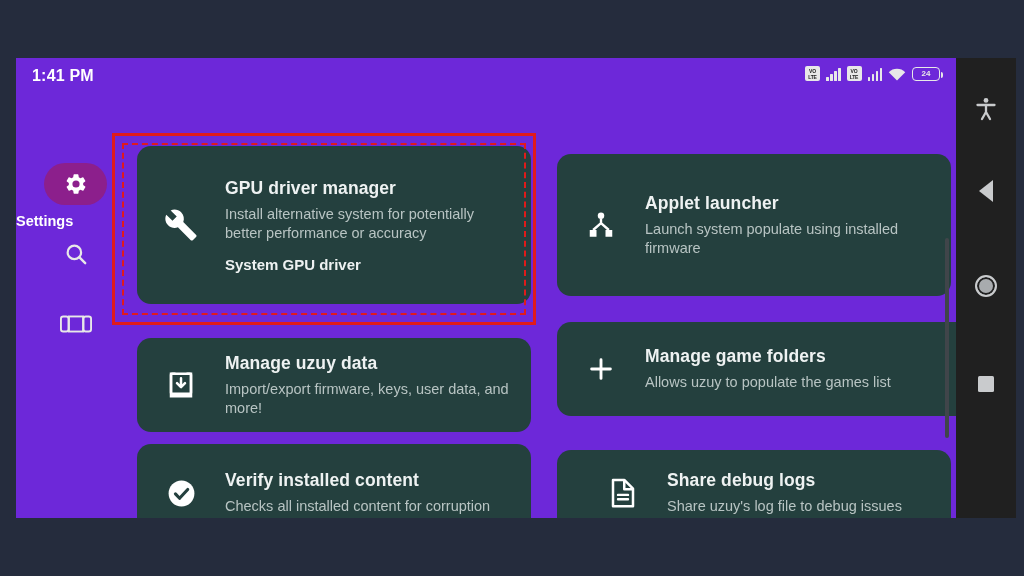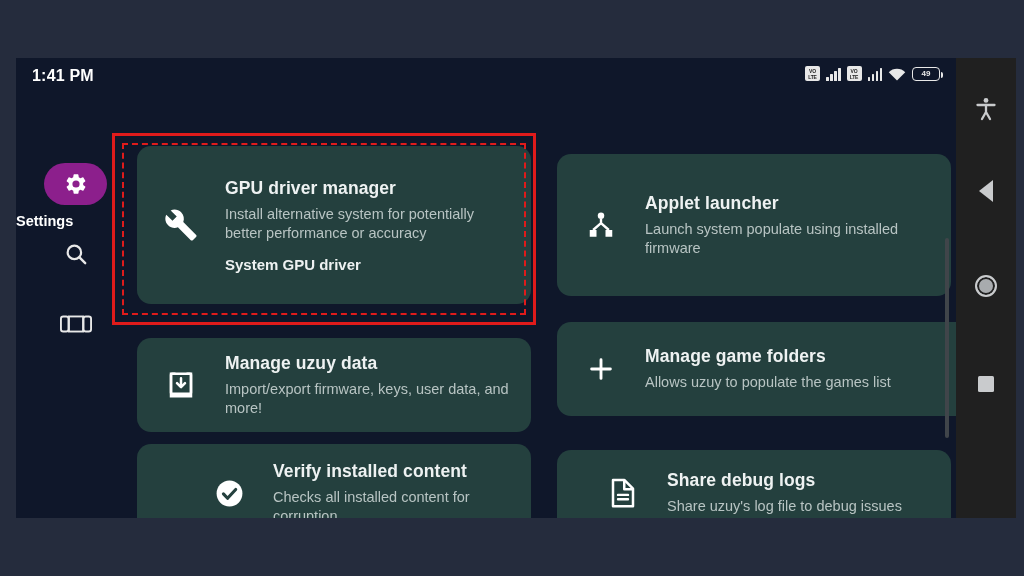--- a/index.html
+++ b/index.html
@@ -9,21 +9,21 @@
     font-family: "Liberation Sans", sans-serif;
     overflow: hidden;
   }
   #page { position: relative; width: 1024px; height: 576px; background: #252c3d; }
 
   
   #device {
     position: absolute;
     left: 16px; top: 58px;
     width: 1000px; height: 460px;
-    background: #0f172a;
+    background: #6d28d9;
     overflow: hidden;
   }
 
   
   #statusbar {
     position: absolute; left: 0; top: 0; width: 1000px; height: 40px;
   }
   #clock {
     position: absolute; left: 16px; top: 9px;
     color: #ffffff; font-size: 16px; font-weight: bold;
@@ -98,21 +98,21 @@
   }
   .card-extra {
     color: #eef2f2; font-size: 15px; font-weight: bold; margin-top: 13px;
   }
 
   
   #card-gpu     { left: 17px;  top: 48px;  width: 394px; height: 158px; }
   #card-applet  { left: 437px; top: 56px;  width: 394px; height: 142px; }
   #card-data    { left: 17px;  top: 224px; width: 394px; height: 94px; margin-top: 16px;  }
   #card-folders { left: 437px; top: 224px; width: 416px; height: 94px;  }
-  #card-verify  { left: 17px;  top: 346px; width: 394px; height: 98px; padding-left: 48px;  }
+  #card-verify  { left: 17px;  top: 346px; width: 394px; height: 98px;  }
   #card-logs    { left: 437px; top: 352px; width: 394px; height: 86px; padding-left: 22px;  }
 
   
   #scrollbar {
     position: absolute; left: 929px; top: 180px; width: 4px; height: 200px;
     background: #40454a; border-radius: 2px;
   }
 
   
   #navbar { position: absolute; right: 0; top: 0; width: 60px; height: 460px; background: #202020; }
@@ -183,21 +183,21 @@
             <i></i>
         </div>
 
         <div class="wifi">
           <svg width="18" height="14" viewBox="0 0 24 18">
             <path d="M12 17.5 L1 6.5 A15.5 15.5 0 0 1 23 6.5 Z" fill="#e8e8e8"></path>
           </svg>
         </div>
 
         <div class="batt">
-          <span>49</span>
+          <span>24</span>
         </div>
       </div>
     </div>
 
     <div id="rail">
 
       <div id="settings-btn">
         <svg width="24" height="24" viewBox="0 0 24 24">
           <path fill="#ffffff" d="M19.14 12.94a7.07 7.07 0 0 0 0-1.88l2.03-1.58a.5.5 0 0 0 .12-.64l-1.92-3.32a.5.5 0 0 0-.6-.22l-2.39.96a7.3 7.3 0 0 0-1.62-.94l-.36-2.54a.5.5 0 0 0-.5-.42h-3.84a.5.5 0 0 0-.5.42l-.36 2.54c-.58.24-1.12.55-1.62.94l-2.39-.96a.5.5 0 0 0-.6.22L2.71 8.84a.5.5 0 0 0 .12.64l2.03 1.58a7.07 7.07 0 0 0 0 1.88l-2.03 1.58a.5.5 0 0 0-.12.64l1.92 3.32c.12.22.38.3.6.22l2.39-.96c.5.39 1.04.7 1.62.94l.36 2.54c.04.24.25.42.5.42h3.84c.25 0 .46-.18.5-.42l.36-2.54c.58-.24 1.12-.55 1.62-.94l2.39.96c.22.08.48 0 .6-.22l1.92-3.32a.5.5 0 0 0-.12-.64zM12 15.6A3.6 3.6 0 1 1 15.6 12 3.6 3.6 0 0 1 12 15.6z"></path>
         </svg>

